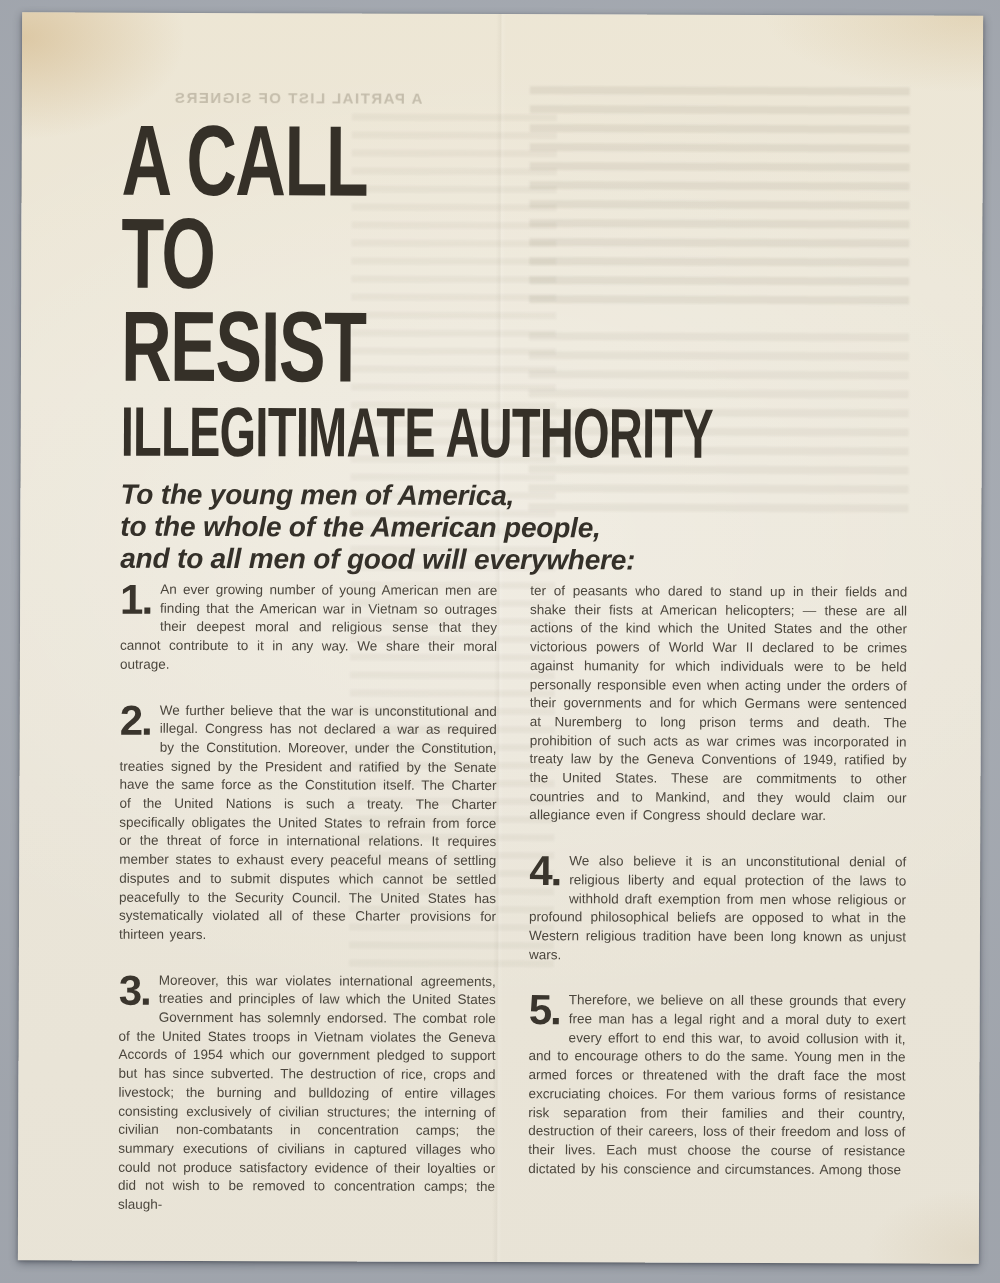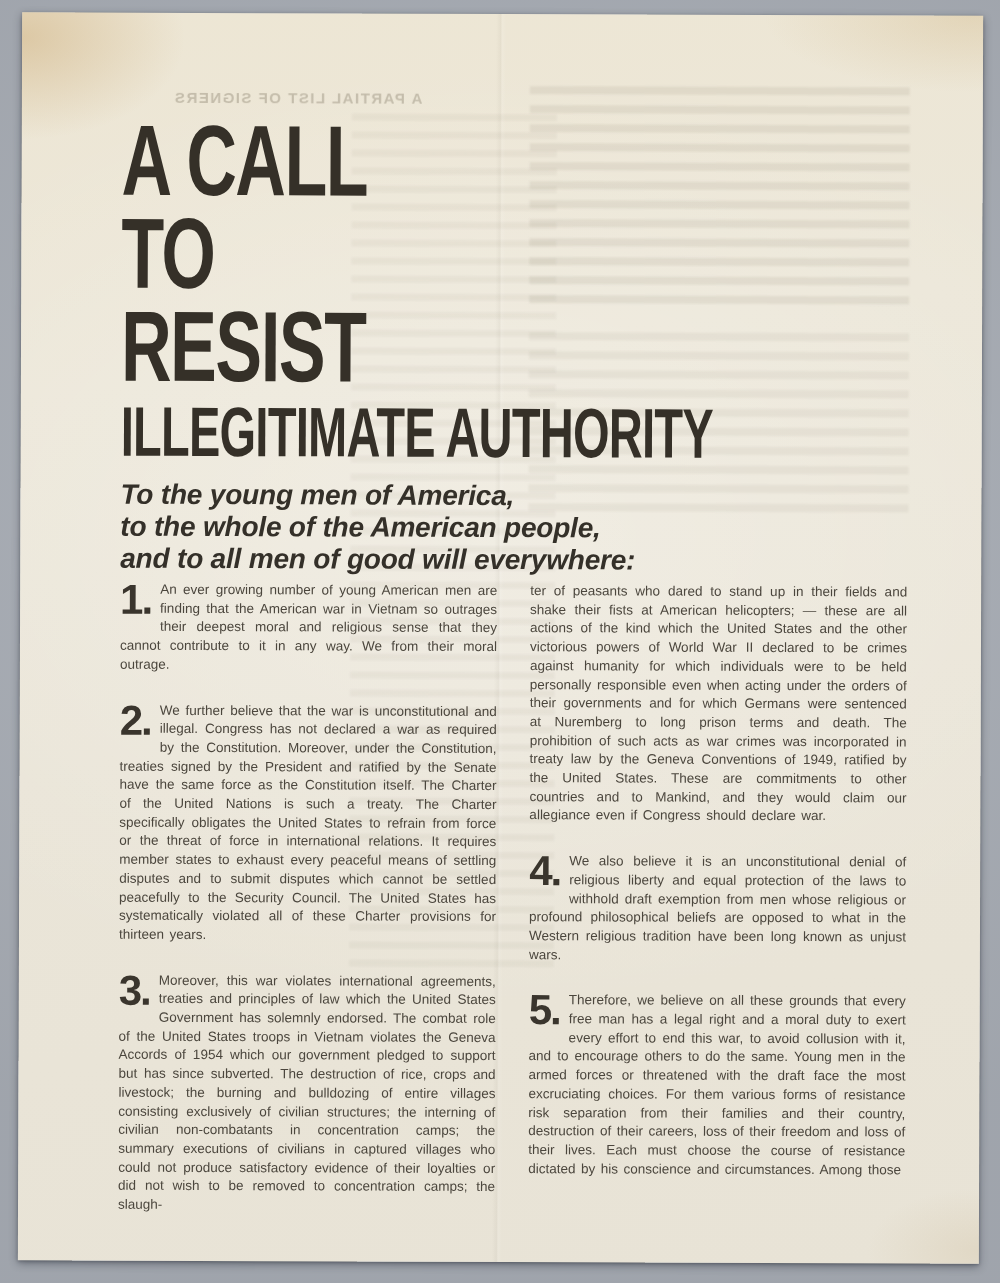--- a/index.html
+++ b/index.html
@@ -118,21 +118,21 @@
         <div>To the young men of America,</div>
         <div>to the whole of the American people,</div>
         <div>and to all men of good will everywhere:</div>
       </div>
 
       <div class="columns">
 
         <div class="col">
           <p class="para">
             <span class="num">1.</span>
-            <span>An ever growing number of young American men are finding that the American war in Vietnam so outrages their deepest moral and religious sense that they cannot contribute to it in any way. We from their moral outrage.</span>
+            <span>An ever growing number of young American men are finding that the American war in Vietnam so outrages their deepest moral and religious sense that they cannot contribute to it in any way. We share their moral outrage.</span>
           </p>
           <p class="para">
             <span class="num">2.</span>
             <span>We further believe that the war is unconstitutional and illegal. Congress has not declared a war as required by the Constitution. Moreover, under the Constitution, treaties signed by the President and ratified by the Senate have the same force as the Constitution itself. The Charter of the United Nations is such a treaty. The Charter specifically obligates the United States to refrain from force or the threat of force in international relations. It requires member states to exhaust every peaceful means of settling disputes and to submit disputes which cannot be settled peacefully to the Security Council. The United States has systematically violated all of these Charter provisions for thirteen years.</span>
           </p>
           <p class="para">
             <span class="num">3.</span>
             <span>Moreover, this war violates international agreements, treaties and principles of law which the United States Government has solemnly endorsed. The combat role of the United States troops in Vietnam violates the Geneva Accords of 1954 which our government pledged to support but has since subverted. The destruction of rice, crops and livestock; the burning and bulldozing of entire villages consisting exclusively of civilian structures; the interning of civilian non-combatants in concentration camps; the summary executions of civilians in captured villages who could not produce satisfactory evidence of their loyalties or did not wish to be removed to concentration camps; the slaugh-</span>
           </p>
         </div>

